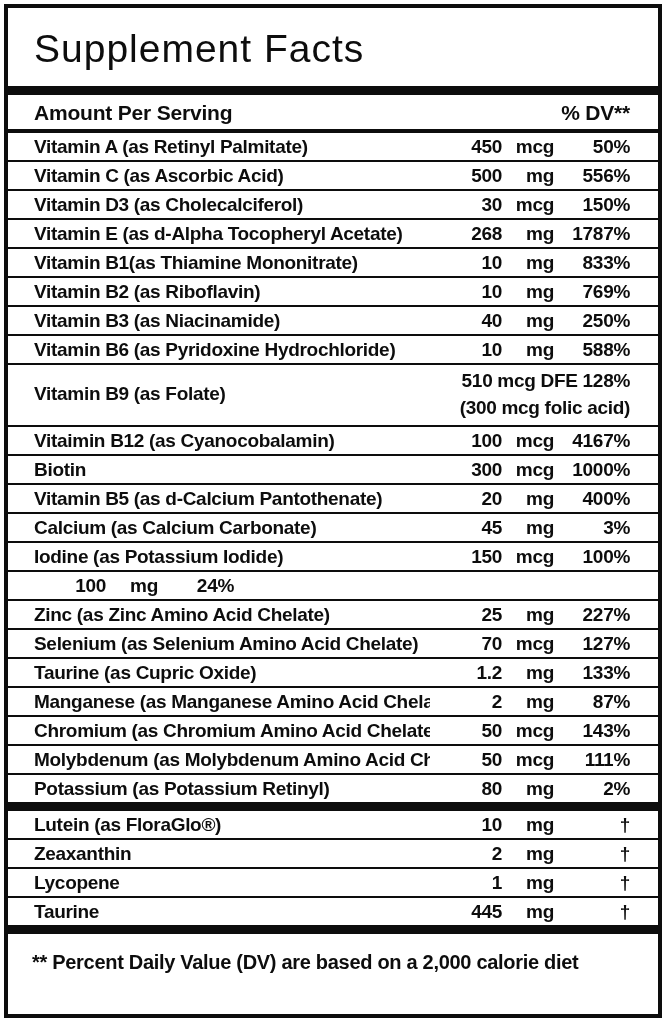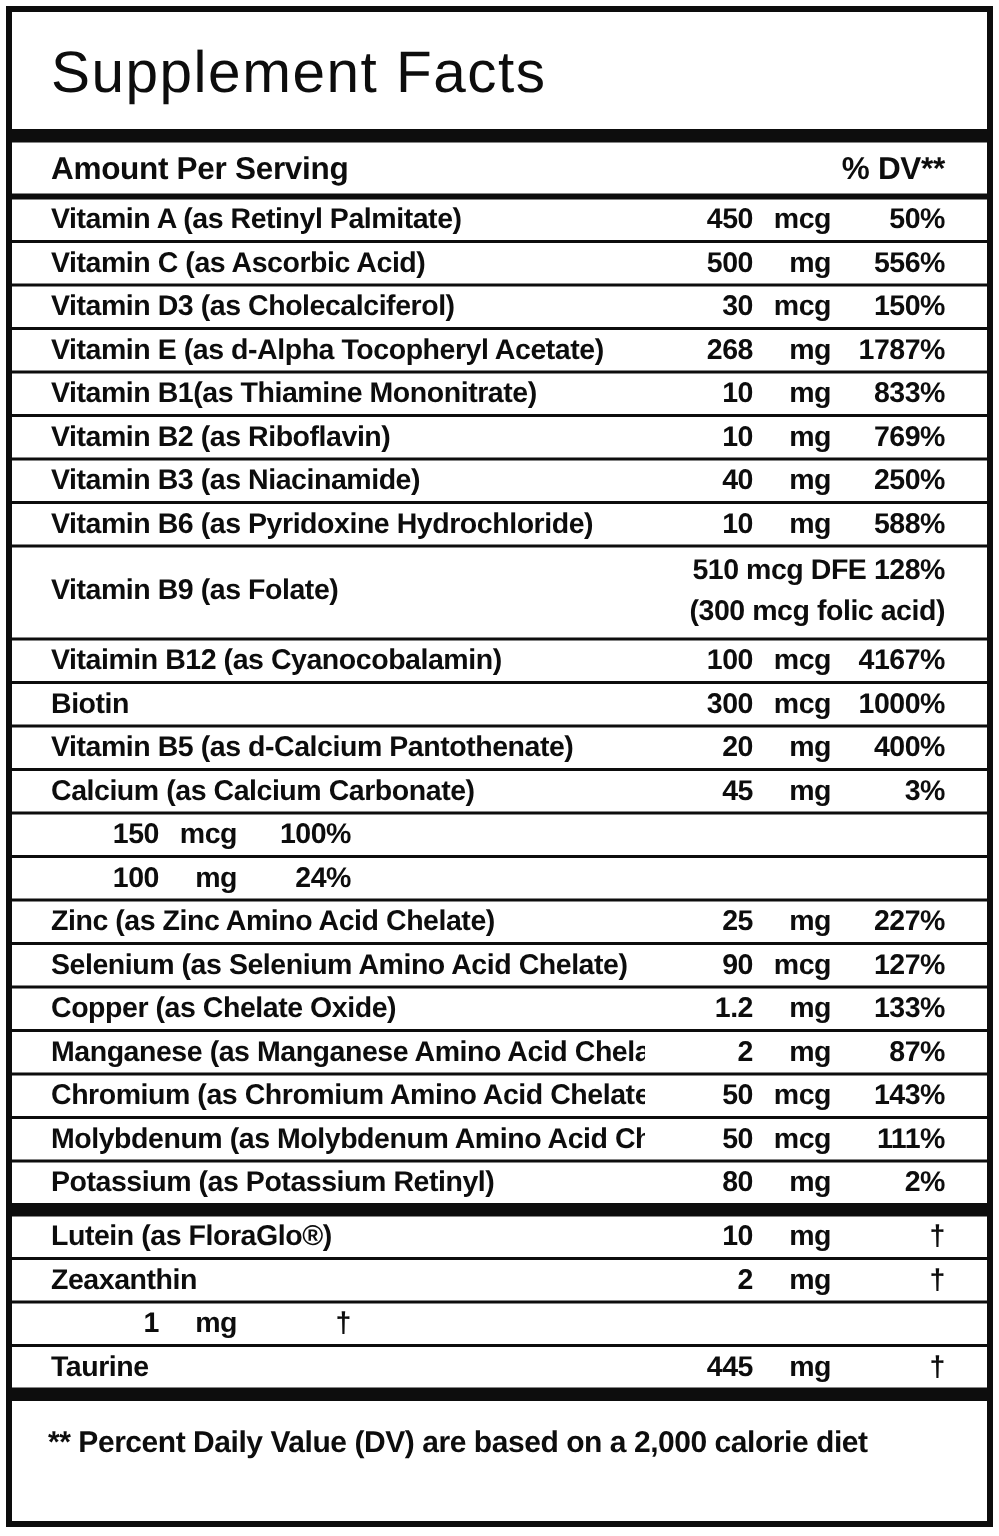--- a/index.html
+++ b/index.html
@@ -185,20 +185,21 @@
   </div>
         <div class="row">
     <span class="n-name">Calcium (as Calcium Carbonate)</span>
     <span class="n-right">
       <span class="n-amt">45</span>
       <span class="n-unit">mg</span>
       <span class="n-dv">3%</span>
     </span>
   </div>
         <div class="row">
+    <span class="n-name">Iodine (as Potassium Iodide)</span>
     <span class="n-right">
       <span class="n-amt">150</span>
       <span class="n-unit">mcg</span>
       <span class="n-dv">100%</span>
     </span>
   </div>
         <div class="row">
     <span class="n-right">
       <span class="n-amt">100</span>
       <span class="n-unit">mg</span>
@@ -209,27 +210,27 @@
     <span class="n-name">Zinc (as Zinc Amino Acid Chelate)</span>
     <span class="n-right">
       <span class="n-amt">25</span>
       <span class="n-unit">mg</span>
       <span class="n-dv">227%</span>
     </span>
   </div>
         <div class="row">
     <span class="n-name">Selenium (as Selenium Amino Acid Chelate)</span>
     <span class="n-right">
-      <span class="n-amt">90</span>
+      <span class="n-amt">70</span>
       <span class="n-unit">mcg</span>
       <span class="n-dv">127%</span>
     </span>
   </div>
         <div class="row">
-    <span class="n-name">Copper (as Chelate Oxide)</span>
+    <span class="n-name">Taurine (as Cupric Oxide)</span>
     <span class="n-right">
       <span class="n-amt">1.2</span>
       <span class="n-unit">mg</span>
       <span class="n-dv">133%</span>
     </span>
   </div>
         <div class="row">
     <span class="n-name">Manganese (as Manganese Amino Acid Chelate)</span>
     <span class="n-right">
       <span class="n-amt">2</span>
@@ -276,20 +277,21 @@
   </div>
         <div class="row">
     <span class="n-name">Zeaxanthin</span>
     <span class="n-right">
       <span class="n-amt">2</span>
       <span class="n-unit">mg</span>
       <span class="n-dv">†</span>
     </span>
   </div>
         <div class="row">
+    <span class="n-name">Lycopene</span>
     <span class="n-right">
       <span class="n-amt">1</span>
       <span class="n-unit">mg</span>
       <span class="n-dv">†</span>
     </span>
   </div>
         <div class="row">
     <span class="n-name">Taurine</span>
     <span class="n-right">
       <span class="n-amt">445</span>

